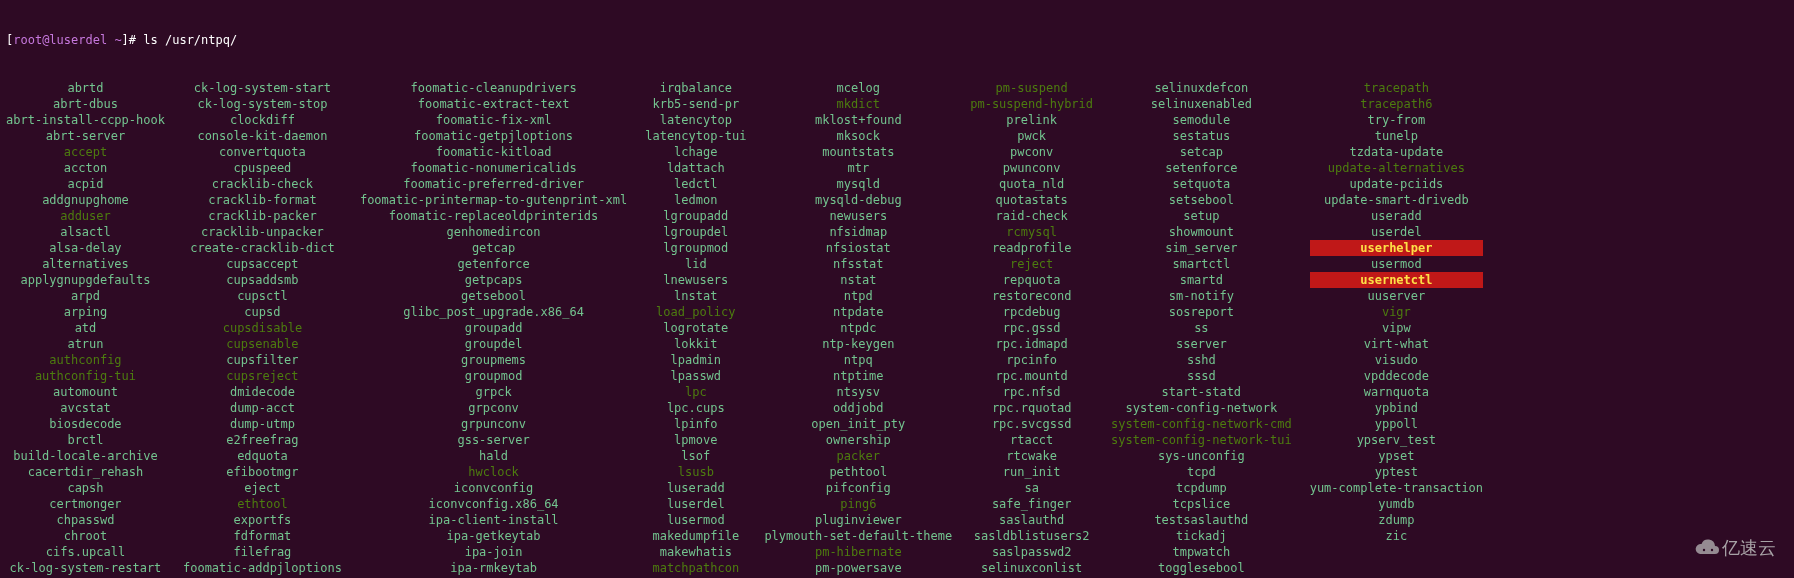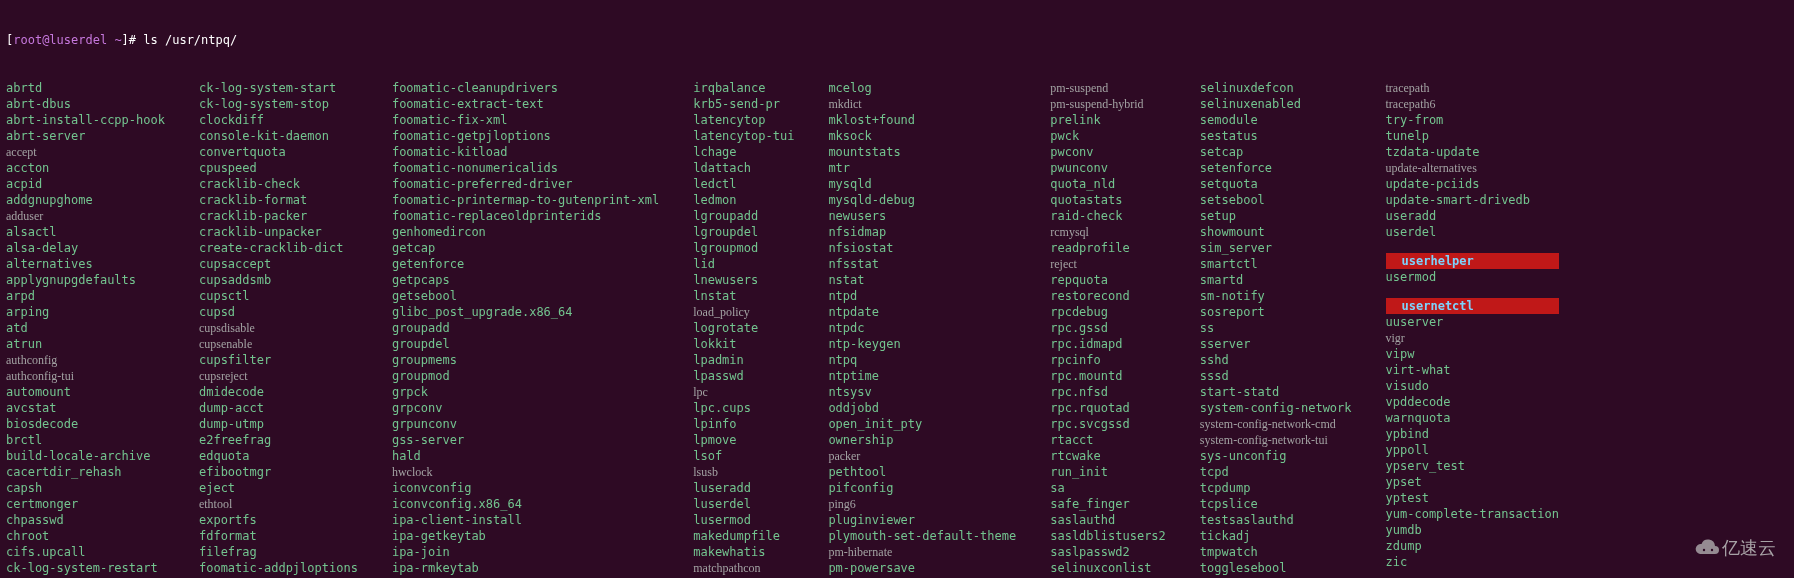--- a/index.html
+++ b/index.html
@@ -19,33 +19,34 @@
     padding: 0 6px 0 6px;
     white-space: pre;
   }
   .prompt-line {
     display: flex;
     align-items: baseline;
   }
   .prompt, .white { color: #ffffff; }
   .cols {
     display: flex;
-    gap: 16px;
+    gap: 0;
     align-items: flex-start;
+    text-align: center;
   }
   .col {
     display: flex;
     flex-direction: column;
     padding-right: 18px;
   }
   .col:last-child { padding-right: 0; }
   .g { color: #73c48f; }   
-  .c { color: #a3a3a3; font-family: Liberation Serif, serif; }   
+  .c { color: #4d7c0f; }   
   .m { color: #c678dd; }   
-  .hl { background: #c01818; color: #7dd3fc; padding: 0 16px; font-weight: bold; margin-top: 13px; }
+  .hl { background: #c01818; color: #fde047; padding: 0 16px; font-weight: bold; }
   .watermark {
     position: absolute;
     right: 18px;
     bottom: 20px;
     font-family: sans-serif;
     font-size: 18px;
     color: #bdbdbd;
     opacity: 0.85;
     display: flex;
     align-items: center;

